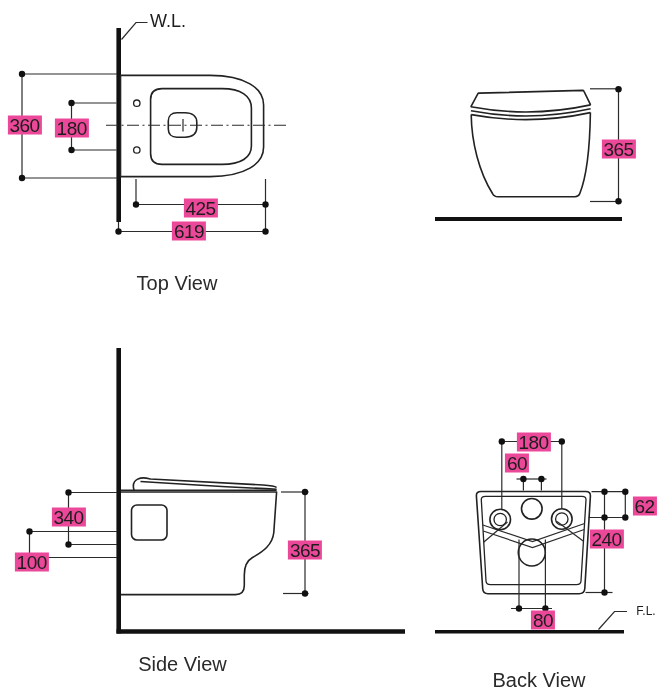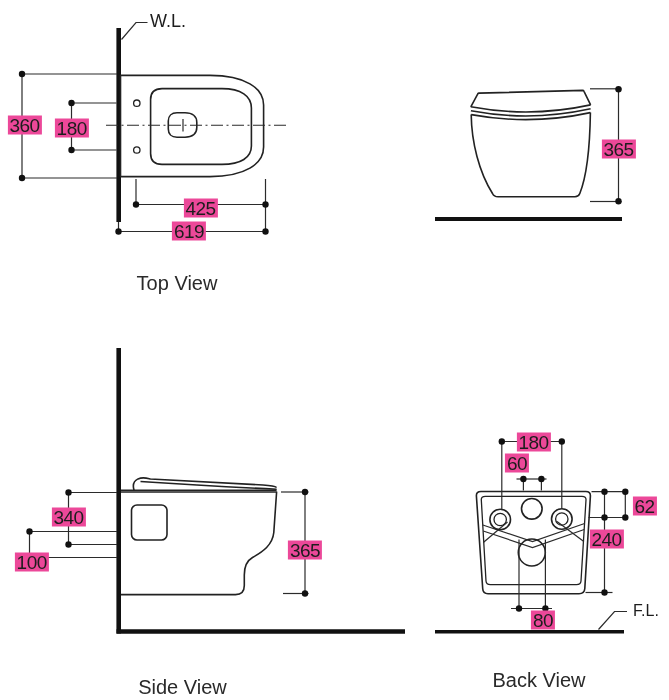--- a/index.html
+++ b/index.html
@@ -9,21 +9,21 @@
   }
   .canvas svg{position:absolute;left:0;top:0;}
   .lbl{
     position:absolute;transform:translate(-50%,-50%);
     line-height:1;white-space:nowrap;color:#1d1d1d;
     font-family:Liberation Sans, sans-serif;
   }
   .dim{font-size:19px;letter-spacing:-0.5px;background:#ec4899;padding:0 2px;}
   .viewlabel{font-size:20px;color:#2a2a2a;background:transparent;}
   .anno{font-size:18px;color:#1d1d1d;background:transparent;}
-  .anno.small{font-size:16px;}
+  .anno.small{font-size:12px;}
   
   .ol{stroke:#222;stroke-width:1.6;fill:none;stroke-linejoin:round;}
   .dl{stroke:#2b2b2b;stroke-width:1.2;fill:none;}
   .thick{stroke:#111;stroke-width:4.6;fill:none;}
   .thin-thick{stroke:#111;stroke-width:3.4;fill:none;}
   .base{stroke:#111;stroke-width:4;fill:none;}
   .dot{fill:#111;stroke:none;}
   .cl{stroke:#2b2b2b;stroke-width:1.1;fill:none;stroke-dasharray:12 3.5 2 3.5;}
 </style>
 </head>
@@ -167,21 +167,21 @@
   <div class="lbl dim" style="left:71.7px;top:128px;">180</div>
   <div class="lbl dim" style="left:200.5px;top:208px;">425</div>
   <div class="lbl dim" style="left:189px;top:231px;">619</div>
   <div class="lbl viewlabel" style="left:177px;top:283px;">Top View</div>
 
   <div class="lbl dim" style="left:618.5px;top:149px;">365</div>
 
   <div class="lbl dim" style="left:68.5px;top:516.5px;">340</div>
   <div class="lbl dim" style="left:31.7px;top:562px;">100</div>
   <div class="lbl dim" style="left:305px;top:549.5px;">365</div>
-  <div class="lbl viewlabel" style="left:182.5px;top:687px;">Side View</div>
+  <div class="lbl viewlabel" style="left:182.5px;top:664px;">Side View</div>
 
   <div class="lbl dim" style="left:533.5px;top:441.5px;">180</div>
   <div class="lbl dim" style="left:517px;top:463px;">60</div>
   <div class="lbl dim" style="left:644.5px;top:506px;">62</div>
   <div class="lbl dim" style="left:606.5px;top:539px;">240</div>
   <div class="lbl dim" style="left:543px;top:620px;">80</div>
   <div class="lbl viewlabel" style="left:539px;top:680px;">Back View</div>
 
 </div>
 

